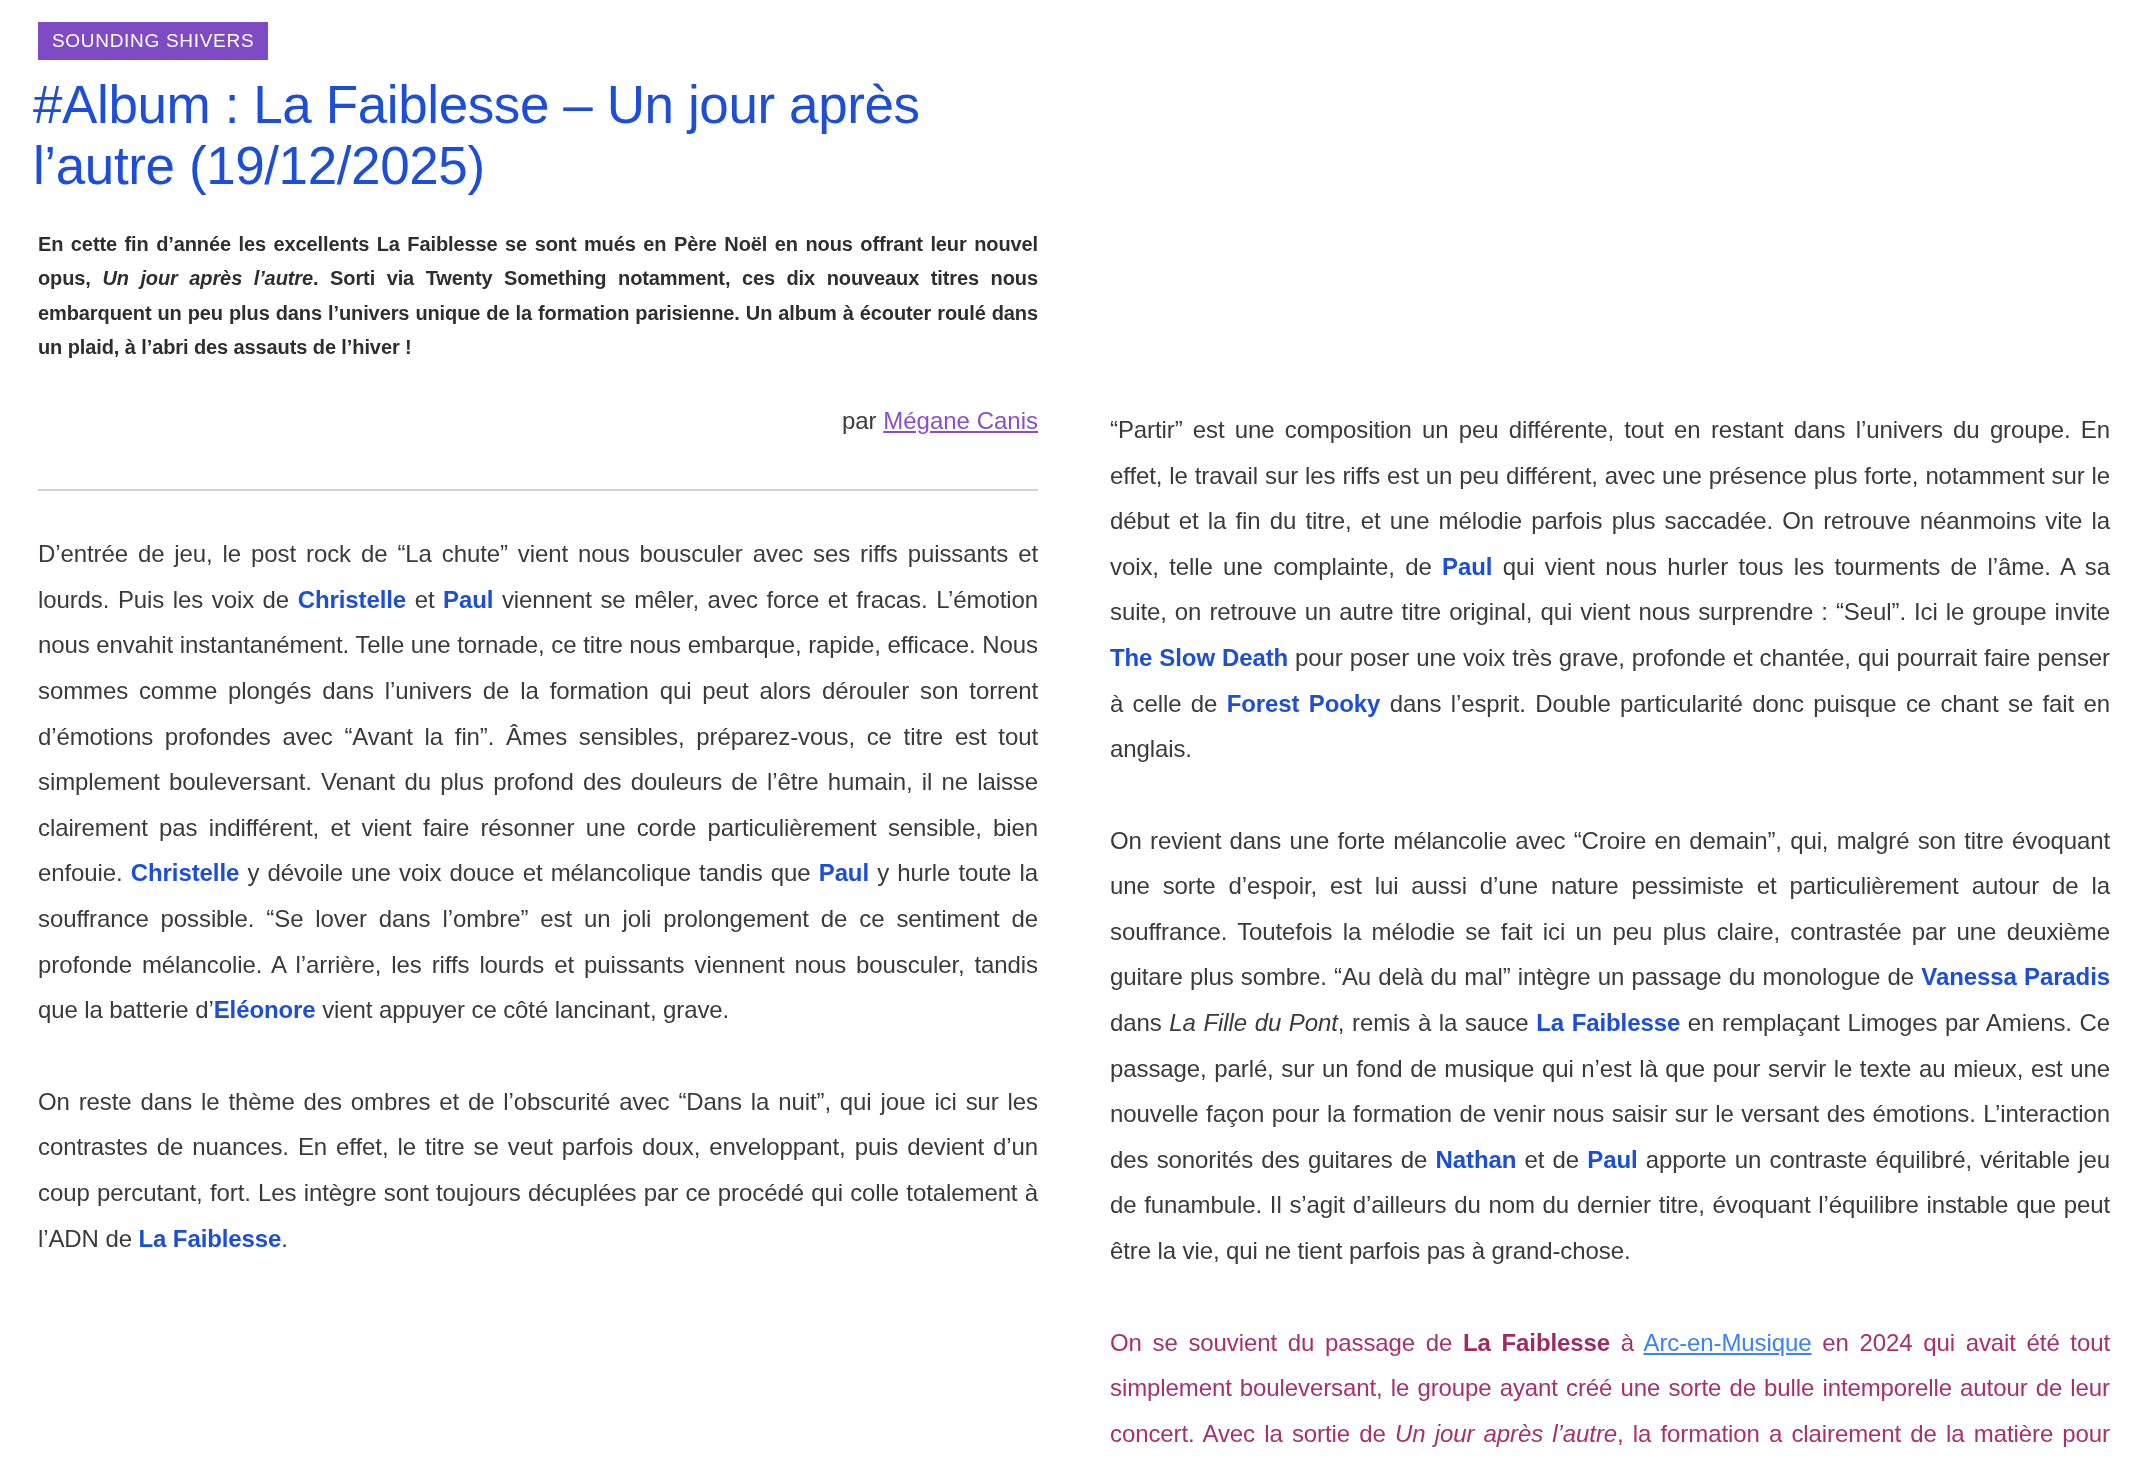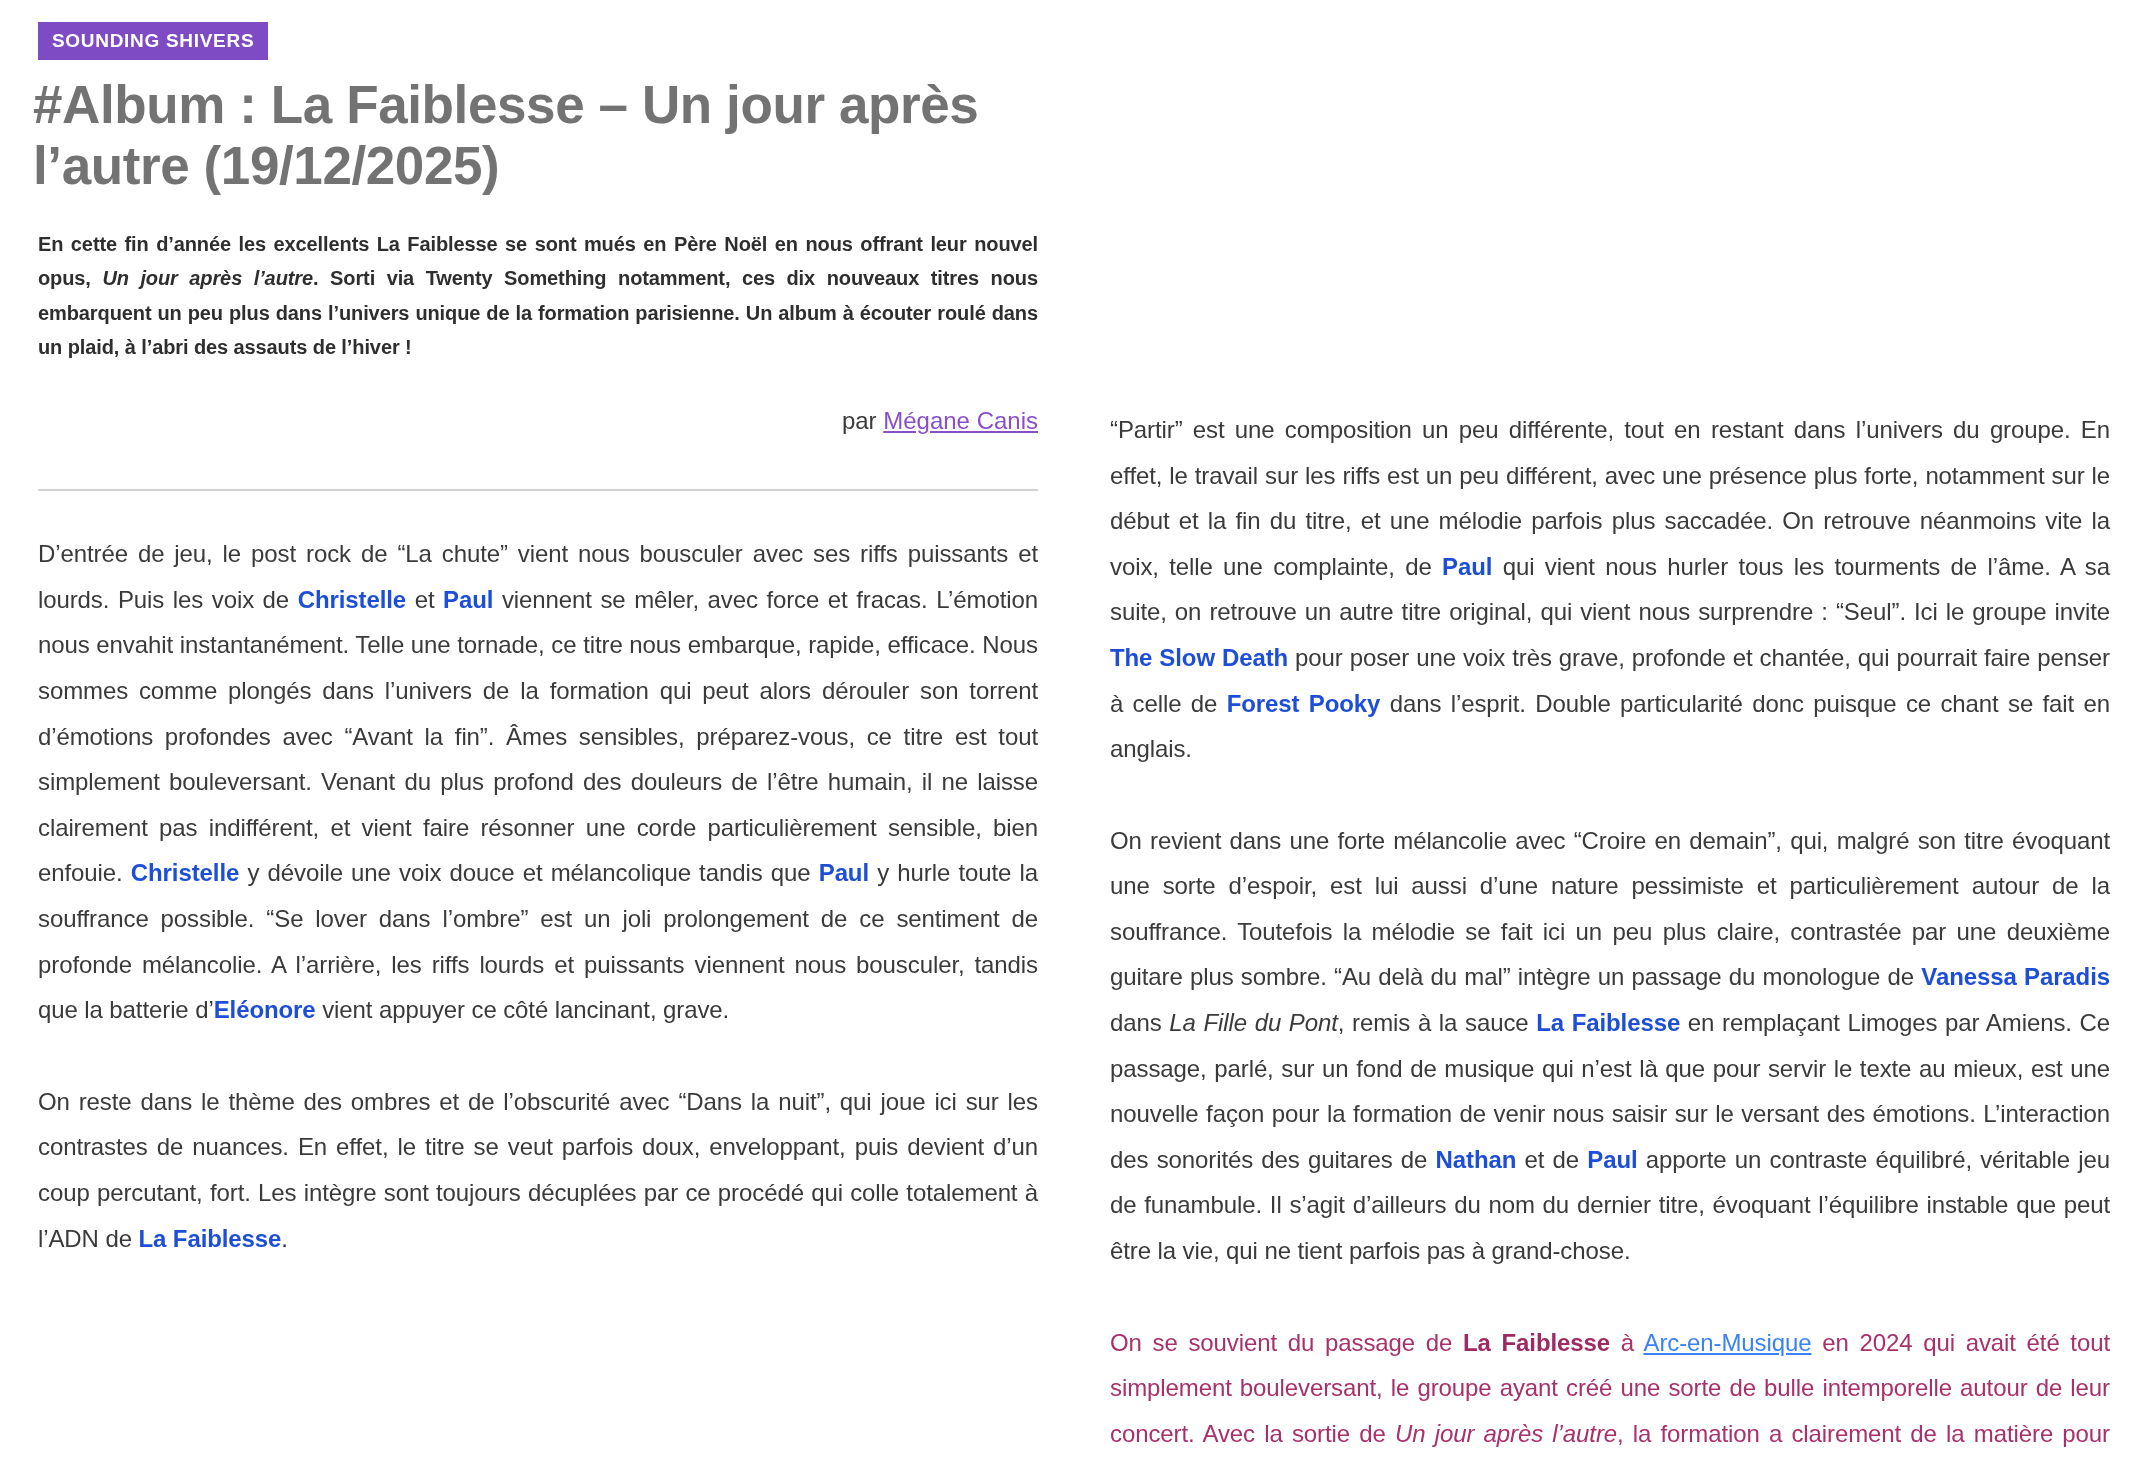--- a/index.html
+++ b/index.html
@@ -27,33 +27,33 @@
   
   .header-block {
     padding: 22px 0 0 38px;
     width: 1030px;
   }
   .kicker {
     display: inline-block;
     background: #7f4bc4;
     color: #ffffff;
     font-size: 19px;
-    font-weight: 700;
+    font-weight: 400;
     letter-spacing: 0.7px;
     line-height: 1;
     padding: 9px 14px 10px 14px;
     text-transform: uppercase;
     font-family: "Liberation Sans", sans-serif;
   }
   .page-title {
     margin: 14px 0 0 -5px;
     font-size: 53px;
     line-height: 1.16;
-    font-weight: 700;
-    color: #737373;
+    font-weight: 400;
+    color: #1d4ed8;
     letter-spacing: -0.4px;
     font-family: "Liberation Sans", sans-serif;
     max-width: 1000px;
   }
 
   
   .columns {
     position: relative;
     display: flex;
     gap: 0;

